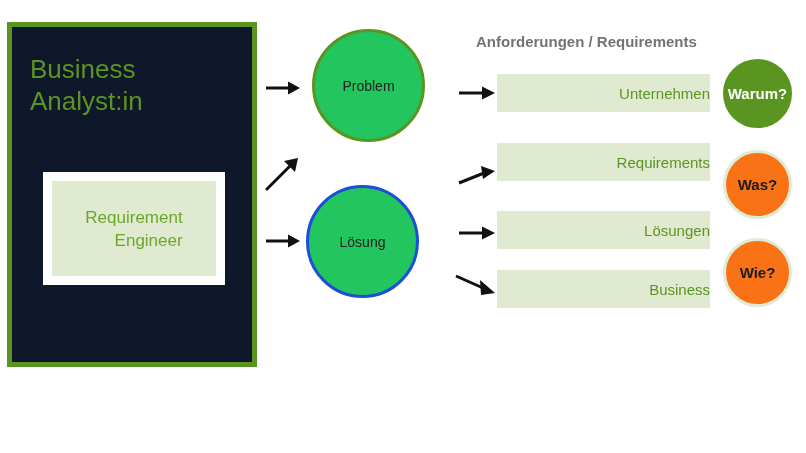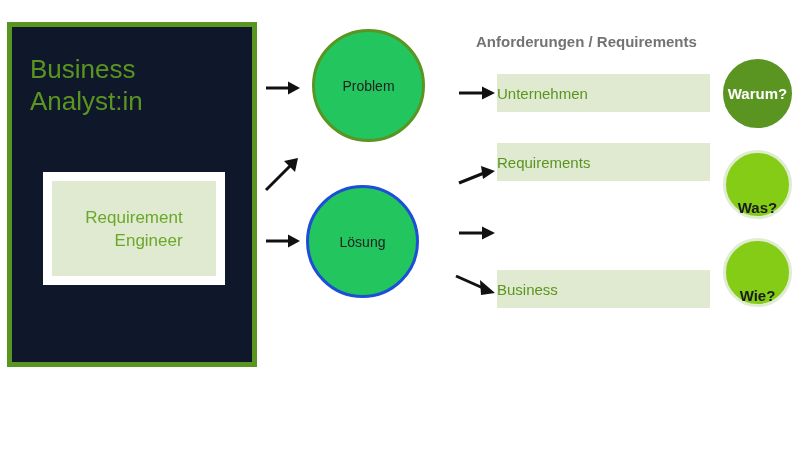--- a/index.html
+++ b/index.html
@@ -100,21 +100,21 @@
     white-space: nowrap;
   }
   .req-bar {
     position: absolute;
     left: 497px;
     width: 213px;
     height: 38px;
     background: #dfead0;
     display: flex;
     align-items: center;
-    justify-content: flex-start;
+    justify-content: flex-end;
   }
   .req-bar .req-label {
     font-size: 15px;
     color: #5b9521;
   }
   .req-bar.b0 { top: 74px; }
   .req-bar.b1 { top: 143px; }
   .req-bar.b2 { top: 211px; }
   .req-bar.b3 { top: 270px; }
 
@@ -131,24 +131,23 @@
     justify-content: center;
     font-size: 15px;
     font-weight: bold;
   }
   .q-circle.filled {
     background: #5b9521;
     color: #ffffff;
     border: 3px solid #5b9521;
   }
   .q-circle.outlined {
-    background: #84cc16;
+    background: #f97316;
     color: #1a1a1a;
     border: 3px solid #e0ecd2;
-    align-items: flex-end;
   }
   .q0 { top: 59px; }
   .q1 { top: 150px; }
   .q2 { top: 238px; }
 
   
   .arrow {
     position: absolute;
   }
   .arrow svg { display: block; overflow: visible; }
@@ -225,20 +224,23 @@
   </div>
 
   <div class="req-title">Anforderungen / Requirements</div>
 
   <div class="req-bar b0">
     <span class="req-label">Unternehmen</span>
   </div>
   <div class="req-bar b1">
     <span class="req-label">Requirements</span>
   </div>
+  <div class="req-bar b2">
+    <span class="req-label">Lösungen</span>
+  </div>
   <div class="req-bar b3">
     <span class="req-label">Business</span>
   </div>
 
   <div class="q-circle filled q0">
     <span>Warum?</span>
   </div>
   <div class="q-circle outlined q1">
     <span>Was?</span>
   </div>

